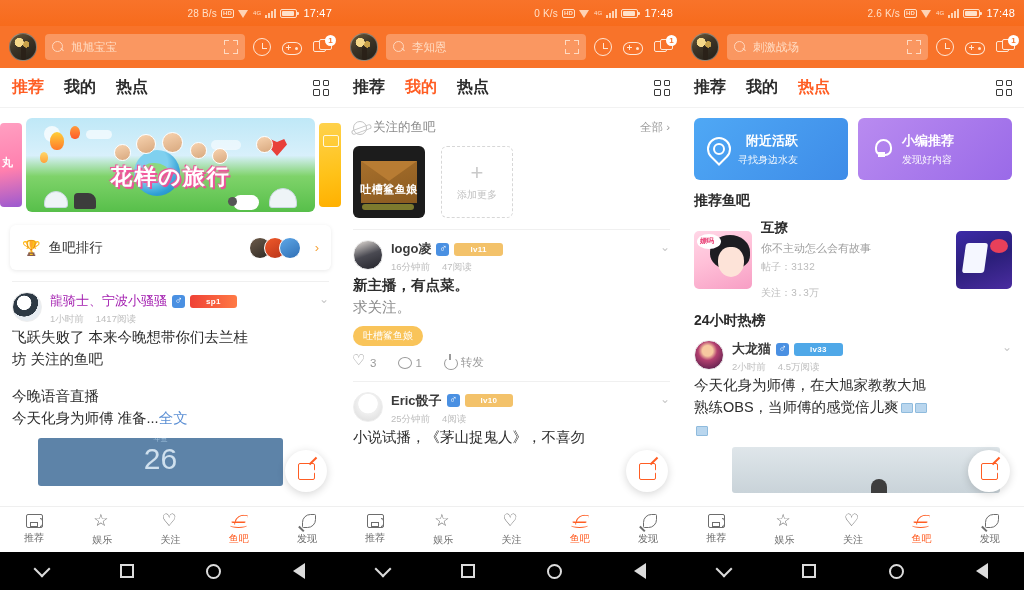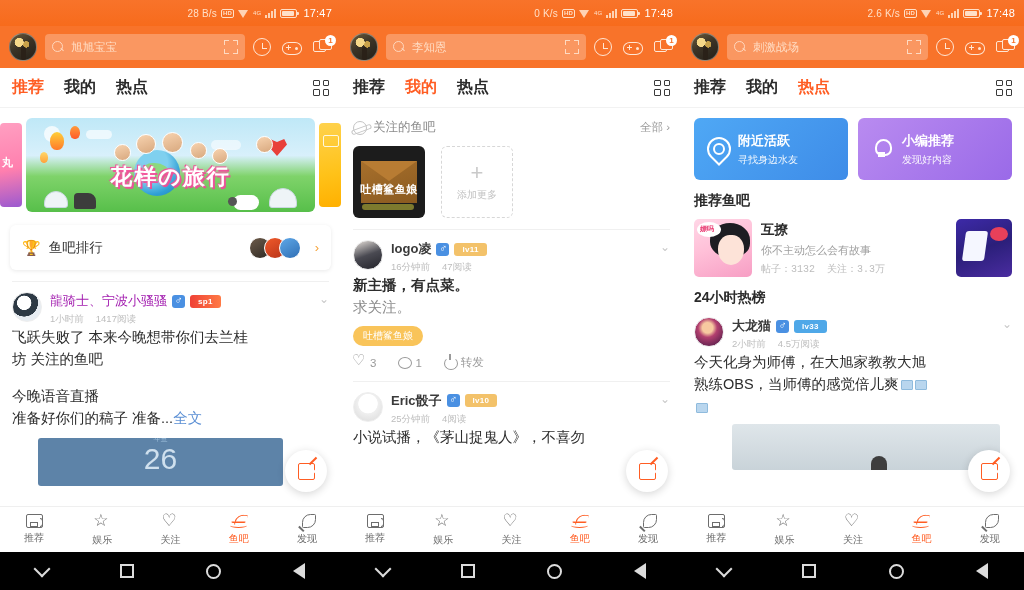--- a/index.html
+++ b/index.html
@@ -200,21 +200,21 @@
   .pav-a{background: radial-gradient(circle at 40% 35%, #fff 0 28%, #2e3a45 30% 55%, #e8edf2 56%);}
   .pav-b{background: linear-gradient(160deg,#e8e2dc 0%, #4a4a52 50%, #23232a 100%);}
   .pav-c{background: radial-gradient(circle at 50% 38%, #ffffff 0 42%, #efefef 45%, #d9d9d9 100%);}
   .pav-d{background: radial-gradient(circle at 45% 35%, #f7c9a0 0 22%, #b3406f 40%, #3a1340 100%);}
   .pmeta { flex: 1 1 auto; min-width: 0;}
   .pname-row { display:flex; align-items:center; gap:5px; flex-wrap: nowrap;}
   .pname { font-size: 13px; color: #a21caf; white-space: nowrap;}
   .pname.dark { color:#3a3a3a; font-weight:bold;}
   .tag-m { width: 13px; height: 13px; border-radius: 3px; background:#4a90e2; position: relative;}
   .tag-m:after{content:"♂";position:absolute;left:2.5px;top:-1px;font-size:11px;color:#fff;}
-  .tag-lv { height: 13px; border-radius: 3px; padding: 0 8px; font-size: 8px; color:#fff;
+  .tag-lv { height: 13px; border-radius: 3px; padding: 0 16px; font-size: 8px; color:#fff;
     display:flex;align-items:center; font-weight:bold; letter-spacing:.3px;}
   .lv-red { background: linear-gradient(90deg,#ef4136,#ff7a45); }
   .lv-orange { background: #f3c26a; color:#fff;}
   .lv-blue { background: #4fa8e8; }
   .psub { font-size: 9.5px; color: #bdbdbd; margin-top: 3px; display:flex; gap:12px;}
   .pcaret { color:#c9c9c9; font-size: 12px; margin-left:auto; flex:0 0 auto;}
   .ptext { font-size: 14.5px; color: #2d2d2d; line-height: 1.55; margin-top: 0; }
   .ptext.bold { font-weight: bold; }
   .ptext.grey { color:#8b8b8b; }
   .pmore { color: #5b8fd4; margin-top: 34px; }
@@ -256,21 +256,21 @@
     width: 72px; height: 72px; border-radius: 6px; flex:0 0 72px;
     border: 1.5px dashed #d7d7d7; display:flex;flex-direction:column;
     align-items:center;justify-content:center; gap:4px;
   }
   .bar-add .plus { font-size: 22px; color:#c9c9c9; line-height:1; font-weight:300;}
   .bar-add .alabel { font-size: 10px; color:#c2c2c2; }
 
   
   .promos { display:flex; gap: 10px; padding: 10px 12px 0; }
   .promo { flex:1 1 0; height: 62px; border-radius: 6px; display:flex; align-items:center; gap:8px; padding: 0 10px; color:#fff;}
-  .promo.blue { background: linear-gradient(135deg,#4fa8f5 0%, #3e8ce8 100%); }
+  .promo.blue { background: linear-gradient(135deg,#4fa8f5 0%, #3e8ce8 100%); text-align: right; }
   .promo.purple { background: linear-gradient(135deg,#b98bf0 0%, #9a6ae8 100%); }
   .pin { width: 26px;height:26px; position:relative; flex:0 0 26px;}
   .pin:before{content:"";position:absolute;left:3px;top:1px;width:20px;height:20px;border:2px solid #ffffff;border-radius:50% 50% 50% 0;transform:rotate(-45deg);}
   .pin:after{content:"";position:absolute;left:9px;top:7px;width:8px;height:8px;border:2px solid #fff;border-radius:50%;}
   .bulb { width: 26px;height:26px; position:relative; flex:0 0 26px;}
   .bulb:before{content:"";position:absolute;left:7px;top:3px;width:13px;height:13px;border:2px solid #fff;border-radius:50% 50% 40% 40%;}
   .bulb:after{content:"";position:absolute;left:10px;top:16px;width:7px;height:2px;background:#fff;box-shadow:0 3px 0 #fff;}
   .promo-txt { display:flex;flex-direction:column;gap:3px; }
   .promo-t1 { font-size: 13px; font-weight: bold;}
   .promo-t2 { font-size: 10px; opacity:.92;}
@@ -281,21 +281,21 @@
     background: linear-gradient(160deg,#ffd6e6 0%, #ffc0d8 45%, #f79ec4 100%);
     position:relative; overflow:hidden;
   }
   .bar-pic .hair{position:absolute;right:2px;top:4px;width:40px;height:34px;background:#1d1d22;border-radius:50% 50% 40% 45%;}
   .bar-pic .face{position:absolute;right:8px;top:16px;width:26px;height:30px;background:#fde3d8;border-radius:45% 45% 50% 50%;}
   .bar-pic .bub{position:absolute;left:3px;top:3px;width:24px;height:15px;background:#fff;border-radius:50%;}
   .bar-pic .bub:after{content:"嫖吗";position:absolute;left:3px;top:2px;font-size:7px;color:#e8356e;font-weight:bold;}
   .bar-info { flex:1 1 auto; min-width:0;}
   .bar-name { font-size: 13.5px; color:#2b2b2b; font-weight:bold;}
   .bar-desc { font-size: 11px; color:#9e9e9e; margin-top:4px;}
-  .bar-stats { font-size: 10px; color:#bdbdbd; margin-top:4px; display:flex; gap:12px;}
+  .bar-stats { font-size: 10px; color:#bdbdbd; margin-top:4px; display:flex; gap:12px;flex-direction:column;}
   .bar-side {
     width: 56px; height: 58px; border-radius:5px; flex:0 0 56px;
     background: linear-gradient(160deg,#3d2aa8 0%, #2b1f7a 50%, #4a2ca0 100%);
     position:relative; overflow:hidden;
   }
   .bar-side:after{content:"";position:absolute;left:8px;top:12px;width:22px;height:30px;background:#f5f7ff;border-radius:3px;transform:skewX(-8deg);}
   .bar-side:before{content:"";position:absolute;right:4px;top:8px;width:18px;height:14px;background:#e8405a;border-radius:50%;}
   .photo-grey { margin: 8px 12px 0 38px; height: 46px; background: linear-gradient(180deg,#dfe6ea 0%, #c9d3d9 100%); border-radius:3px; position:relative; overflow:hidden;}
   .photo-grey:after{content:"";position:absolute;left:52%;bottom:0;width:16px;height:14px;border-radius:8px 8px 0 0;background:#3e3e3e;}
   .mini-ic { display:inline-block; width:12px;height:10px;background:#b9d6ee;border:1px solid #8fbbdd;border-radius:1px;vertical-align:-1px;margin-left:2px;}
@@ -455,21 +455,21 @@
             <div class="psub">
               <span>1小时前</span>
               <span>1417阅读</span>
             </div>
           </div>
           <span class="pcaret">⌄</span>
         </div>
         <div class="ptext">飞跃失败了 本来今晚想带你们去兰桂</div>
         <div class="ptext">坊 关注的鱼吧</div>
         <div class="ptext" style="margin-top:14px">今晚语音直播</div>
-        <div class="ptext" style="margin-top:0"><span>准备好你们的稿子 准备...</span><span class="pmore">全文</span></div>
+        <div class="ptext" style="margin-top:0"><span>今天化身为师傅 准备...</span><span class="pmore">全文</span></div>
         <div class="media-blue">
           <div class="smalltop">斗鱼</div>
           <div class="bignum">26</div>
         </div>
       </div>
 
       <div class="fab">
         <span class="pen"></span>
       </div>
     </div>

